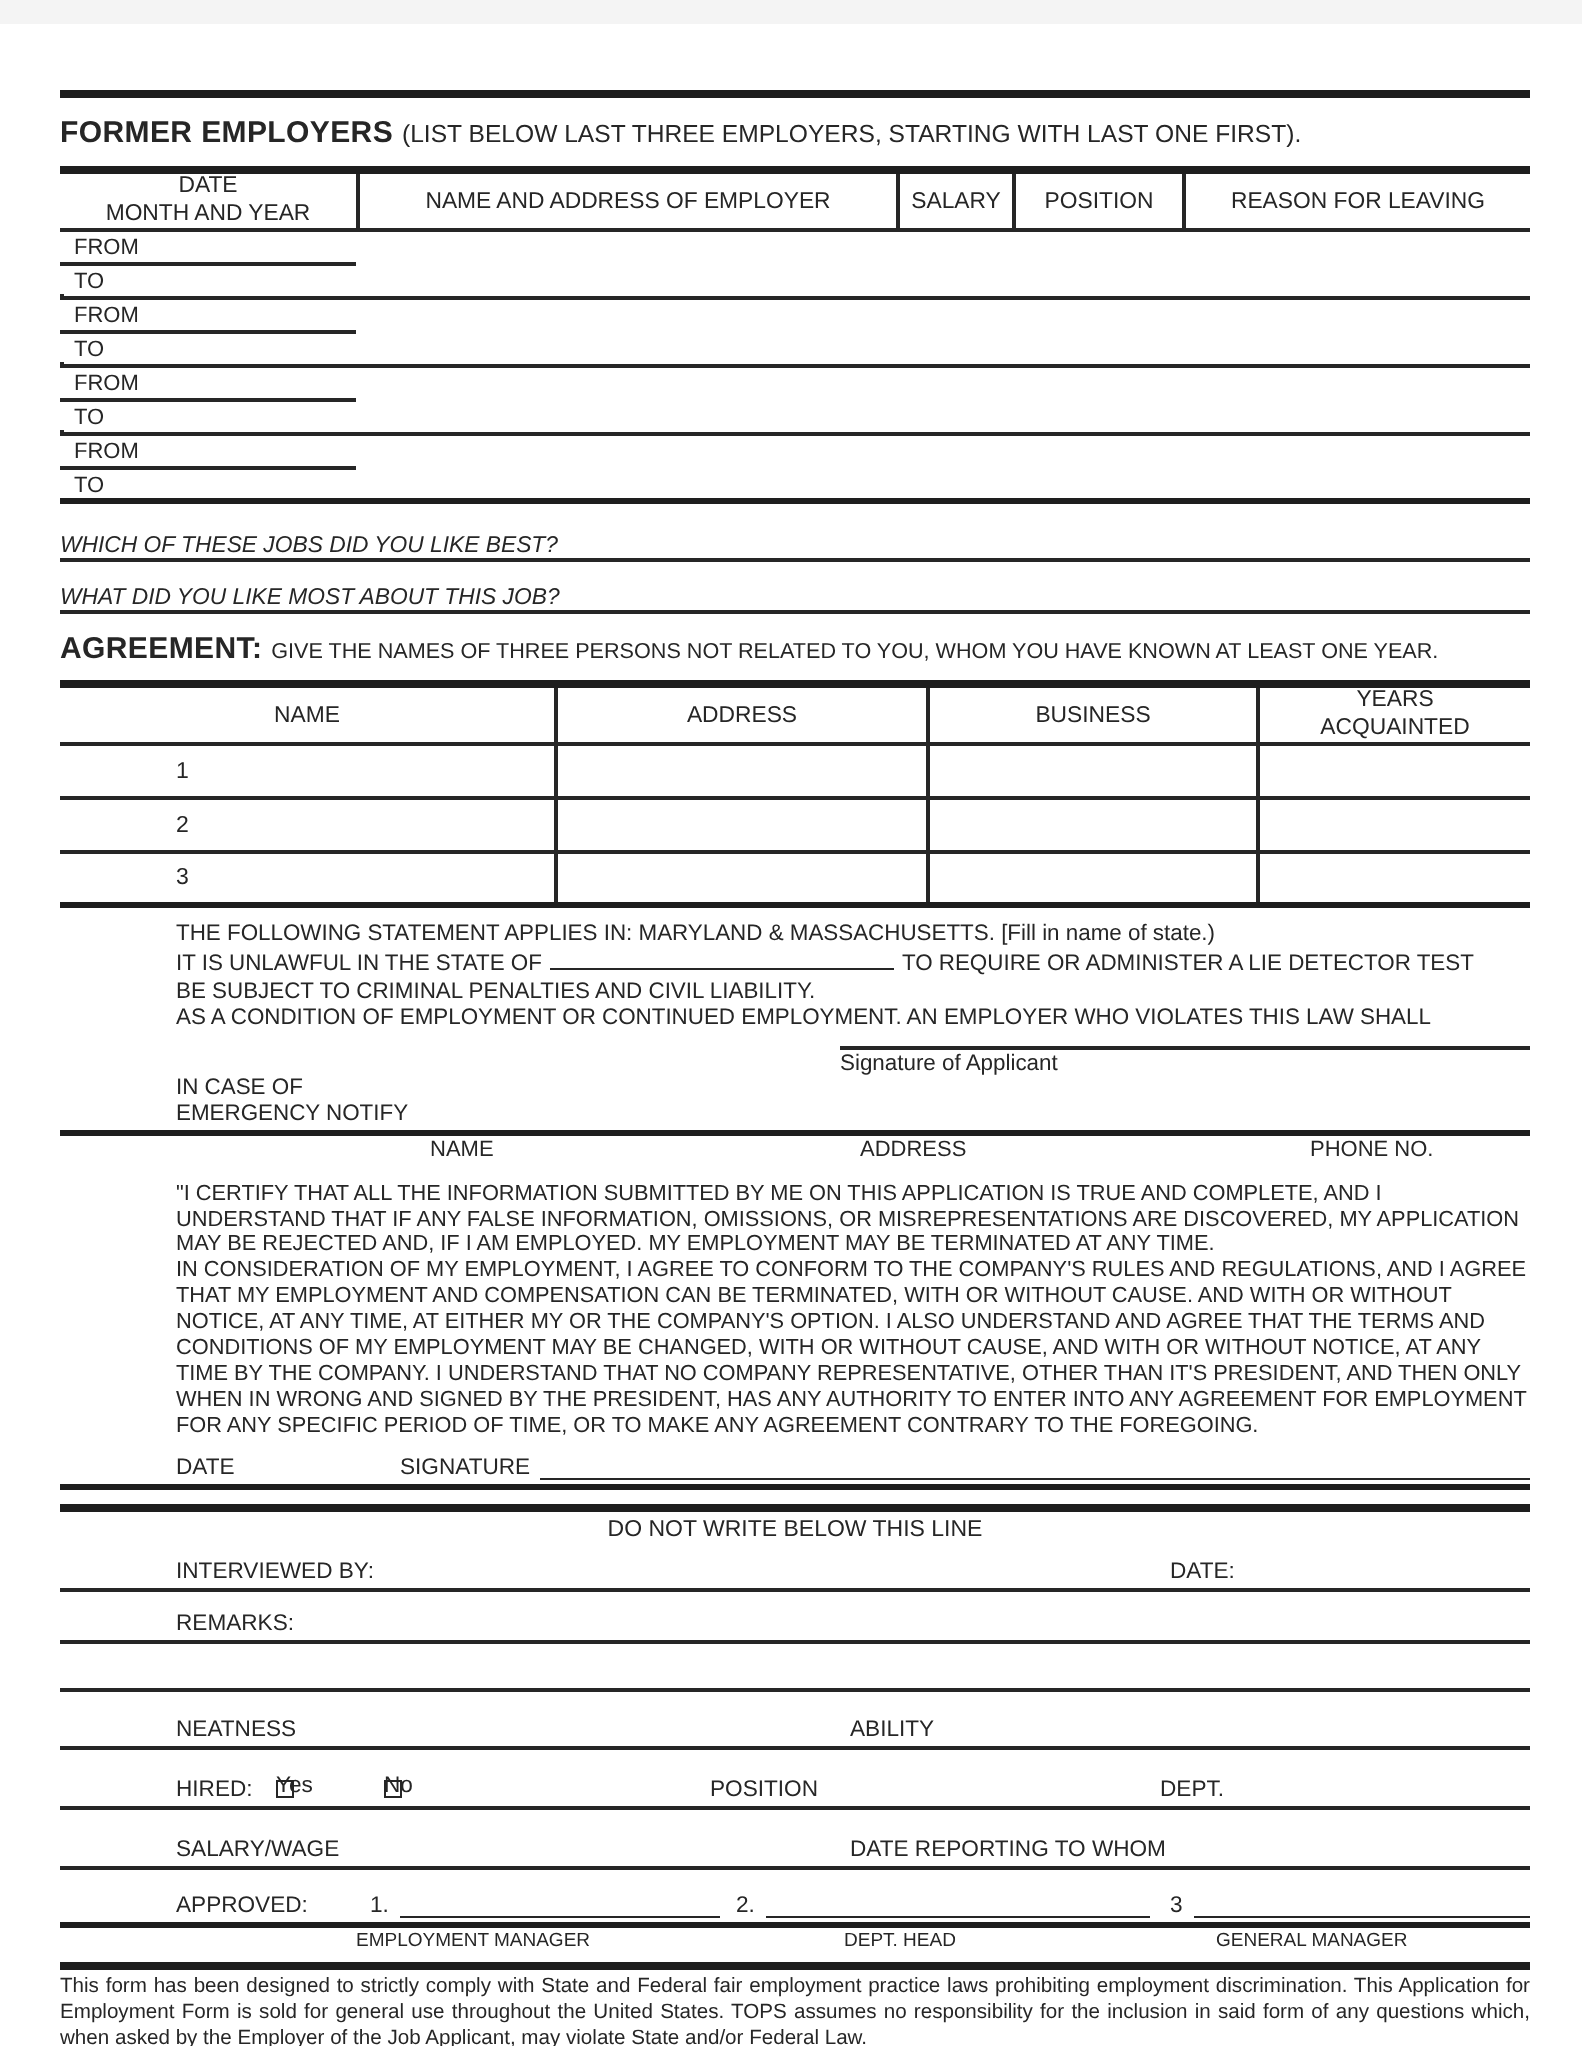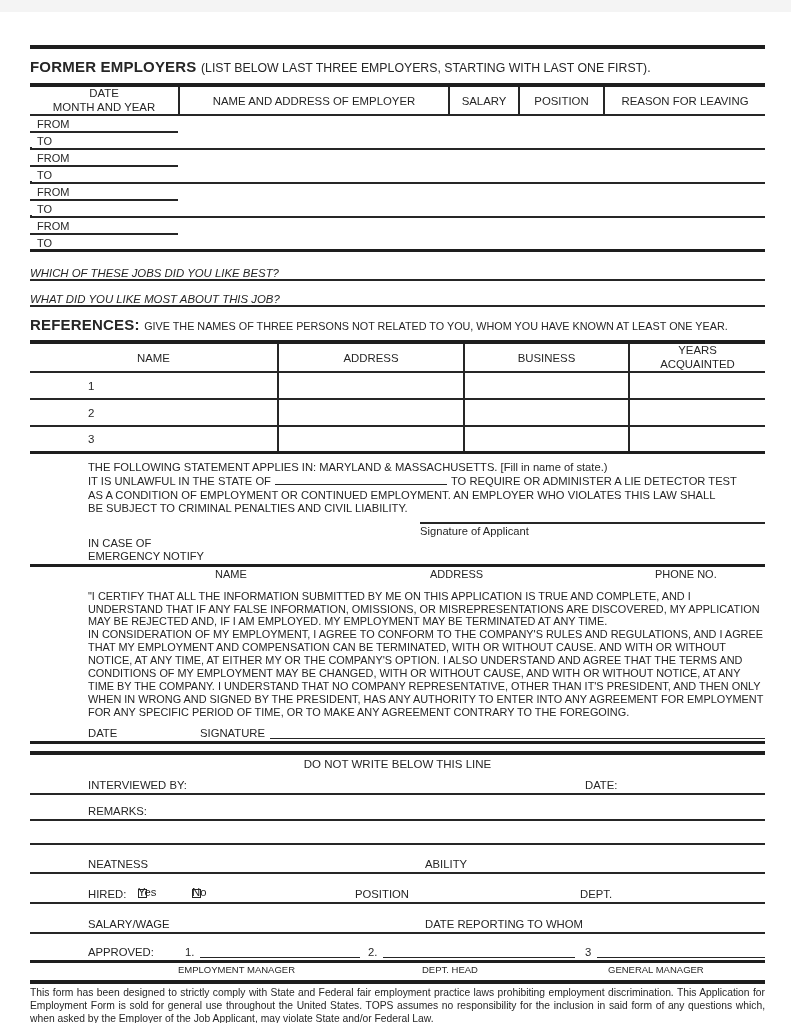--- a/index.html
+++ b/index.html
@@ -23,21 +23,21 @@
   .sec-head .big { font-weight: bold; font-size: 15px; letter-spacing: .2px; }
   .sec-head .sub { font-size: 12.3px; }
   .sec-head .sub-small { font-size: 10.8px; }
 
   
   .fe-row { display: flex; }
   .fe-head { height: 29px; border-bottom: 2px solid #262626; font-size: 11.4px; }
   .fe-head > div { display: flex; align-items: center; justify-content: center; text-align: center; }
   .c-date { width: 148px; }
   .c-emp  { width: 270px; border-left: 2px solid #262626; }
-  .c-sal  { width: 70px;  border-left: 2px solid #262626; }
+  .c-sal  { width: 58px;  border-left: 2px solid #262626; }
   .c-pos  { width: 85px;  border-left: 2px solid #262626; }
   .c-rea  { flex: 1;      border-left: 2px solid #262626; }
   .pre { white-space: pre-line; line-height: 1.15; }
   .fe-pair { display: flex; height: 34px; border-bottom: 2px solid #262626; flex-direction: column; }
   .fe-pair.last { border-bottom: 3px solid #1e1e1e; }
   .fe-datecol { width: 148px; display: flex; flex-direction: column; }
   .fe-from { height: 17px; border-bottom: 2px solid #262626; font-size: 11px; padding: 2px 0 0 7px; }
   .fe-to { flex: 1; font-size: 11px; padding: 2px 0 0 7px; }
 
   
@@ -150,21 +150,21 @@
     </div>
 
     <div class="q-row" style="margin-top:13px;">
       <span>WHICH OF THESE JOBS DID YOU LIKE BEST?</span>
     </div>
     <div class="q-row" style="margin-top:10px;">
       <span>WHAT DID YOU LIKE MOST ABOUT THIS JOB?</span>
     </div>
 
     <div class="sec-head" style="margin-top:9px;">
-      <span class="big">REFERENCES:</span>
+      <span class="big">AGREEMENT:</span>
       <span class="sub-small">GIVE THE NAMES OF THREE PERSONS NOT RELATED TO YOU, WHOM YOU HAVE KNOWN AT LEAST ONE YEAR.</span>
     </div>
 
     <div style="margin-top:6px;">
       <div class="dblrule"></div>
       <div class="ref-head">
         <div class="r-name">NAME</div>
         <div class="r-addr">ADDRESS</div>
         <div class="r-bus">BUSINESS</div>
         <div class="r-yrs pre">YEARS
@@ -194,22 +194,22 @@
         <div class="r-bus"></div>
         <div class="r-yrs"></div>
       </div>
     </div>
 
     <div class="statement" style="margin-top:7px;">
       <div>THE FOLLOWING STATEMENT APPLIES IN: MARYLAND &amp; MASSACHUSETTS. [Fill in name of state.)</div>
       <div>
         <span>IT IS UNLAWFUL IN THE STATE OF</span><span class="blank-inline"></span><span>TO REQUIRE OR ADMINISTER A LIE DETECTOR TEST</span>
       </div>
+      <div>BE SUBJECT TO CRIMINAL PENALTIES AND CIVIL LIABILITY.</div>
       <div>AS A CONDITION OF EMPLOYMENT OR CONTINUED EMPLOYMENT. AN EMPLOYER WHO VIOLATES THIS LAW SHALL</div>
-      <div>BE SUBJECT TO CRIMINAL PENALTIES AND CIVIL LIABILITY.</div>
     </div>
 
     <div class="sig-app" style="margin-top:6px;">
       <span>Signature of Applicant</span>
     </div>
 
     <div class="emergency">
       <div>IN CASE OF</div>
       <div>EMERGENCY NOTIFY</div>
     </div>

